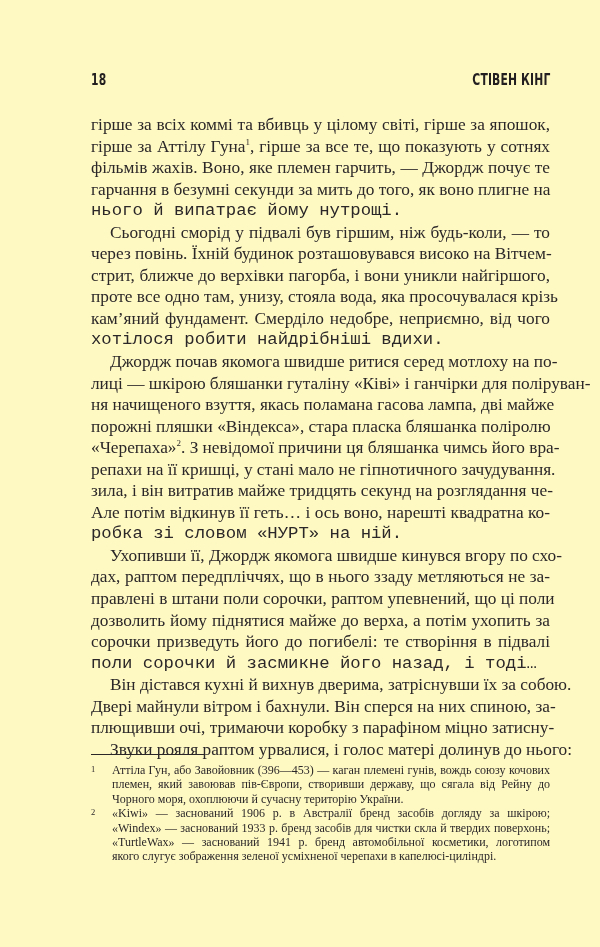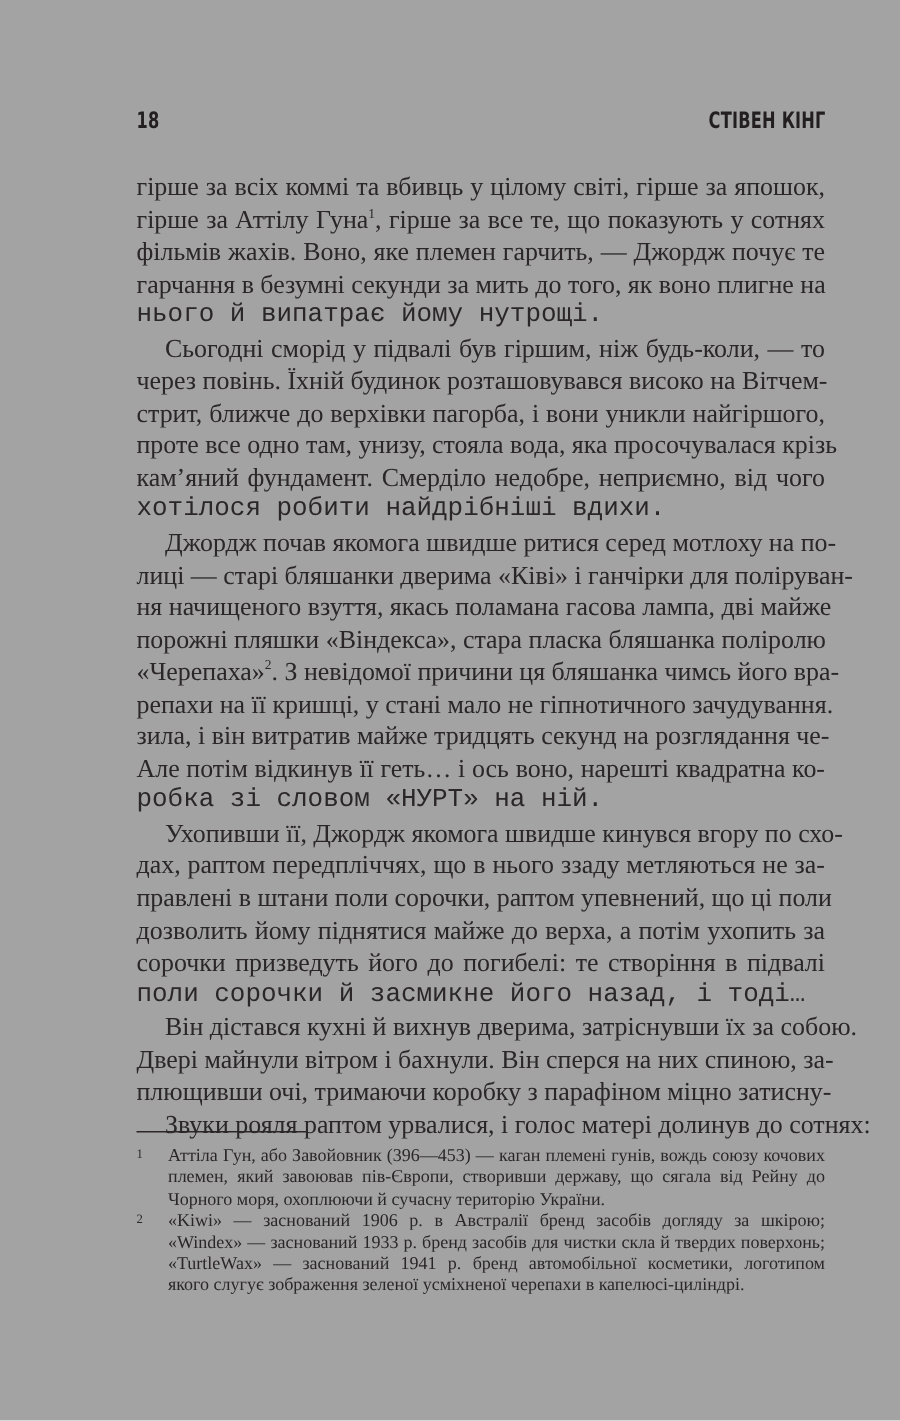--- a/index.html
+++ b/index.html
@@ -1,17 +1,17 @@
 <!DOCTYPE html>
 <html><head>
 <meta charset="utf-8">
 <style>
   html, body { margin:0; padding:0; background:#ffffff; }
   body { width:600px; height:947px; position:relative; overflow:hidden; }
-  .page { position:absolute; left:0; top:0; width:600px; height:947px; background:#a3a3a3; }
+  .page { position:absolute; left:0; top:0; width:600px; height:947px; background:#fef9c3; }
   .running-head { position:absolute; left:91px; top:71px; width:459px; height:20px; }
   .folio, .author { position:absolute; top:0; font-family:"DejaVu Sans", sans-serif; font-weight:bold; font-size:15px; color:#231f20; letter-spacing:0.2px; transform:scaleX(0.72); }
   .folio { left:0; transform-origin:left top; }
   .author { right:0; transform-origin:right top; }
   .body-text { position:absolute; left:91px; top:114px; width:459px; font-family:"Liberation Serif", serif; font-size:17.3px; line-height:21.55px; color:#2b2728; }
   .para { margin:0; text-align:justify; text-align-last:left; hyphens:manual; }
   .line { display:block; text-align:justify; text-align-last:justify; white-space:nowrap; }
   .line.last { text-align-last:left;font-family:Liberation Mono, monospace; }
   sup.fn-ref { font-size:9px; line-height:0; vertical-align:super; }
   .footnote-rule { position:absolute; left:91px; top:754px; width:114px; height:1px; background:#2b2728; }
@@ -45,21 +45,21 @@
       <span class="line" style="padding-left:19px">Сьогодні сморід у підвалі був гіршим, ніж будь-коли, — то</span>
       <span class="line">через повінь. Їхній будинок розташовувався високо на Вітчем-</span>
       <span class="line">стрит, ближче до верхівки пагорба, і вони уникли найгіршого,</span>
       <span class="line">проте все одно там, унизу, стояла вода, яка просочувалася крізь</span>
       <span class="line">кам’яний фундамент. Смерділо недобре, неприємно, від чого</span>
       <span class="line last">хотілося робити найдрібніші вдихи.</span>
     </p>
 
     <p class="para">
       <span class="line" style="padding-left:19px">Джордж почав якомога швидше ритися серед мотлоху на по-</span>
-      <span class="line">лиці — старі бляшанки дверима «Ківі» і ганчірки для поліруван-</span>
+      <span class="line">лиці — шкірою бляшанки гуталіну «Ківі» і ганчірки для поліруван-</span>
       <span class="line">ня начищеного взуття, якась поламана гасова лампа, дві майже</span>
       <span class="line">порожні пляшки «Віндекса», стара пласка бляшанка поліролю</span>
       <span class="line"><span>«Черепаха»</span><sup class="fn-ref">2</sup><span>. З невідомої причини ця бляшанка чимсь його вра-</span></span>
       <span class="line">репахи на її кришці, у стані мало не гіпнотичного зачудування.</span>
       <span class="line">зила, і він витратив майже тридцять секунд на розглядання че-</span>
       <span class="line">Але потім відкинув її геть… і ось воно, нарешті квадратна ко-</span>
       <span class="line last">робка зі словом «НУРТ» на ній.</span>
     </p>
 
     <p class="para">
@@ -71,21 +71,21 @@
       <span class="line last">поли сорочки й засмикне його назад, і тоді…</span>
     </p>
 
     <p class="para">
       <span class="line" style="padding-left:19px">Він дістався кухні й вихнув дверима, затріснувши їх за собою.</span>
       <span class="line">Двері майнули вітром і бахнули. Він сперся на них спиною, за-</span>
       <span class="line">плющивши очі, тримаючи коробку з парафіном міцно затисну-</span>
     </p>
 
     <p class="para">
-      <span class="line" style="padding-left:19px">Звуки рояля раптом урвалися, і голос матері долинув до сотнях:</span>
+      <span class="line" style="padding-left:19px">Звуки рояля раптом урвалися, і голос матері долинув до нього:</span>
     </p>
   </div>
 
   <div class="footnote-rule"></div>
 
   <div class="footnotes">
     <div class="footnote">
       <span class="fn-num">1</span>
       <span class="fn-line">Аттіла Гун, або Завойовник (396—453) — каган племені гунів, вождь союзу кочових</span>
       <span class="fn-line">племен, який завоював пів-Європи, створивши державу, що сягала від Рейну до</span>

